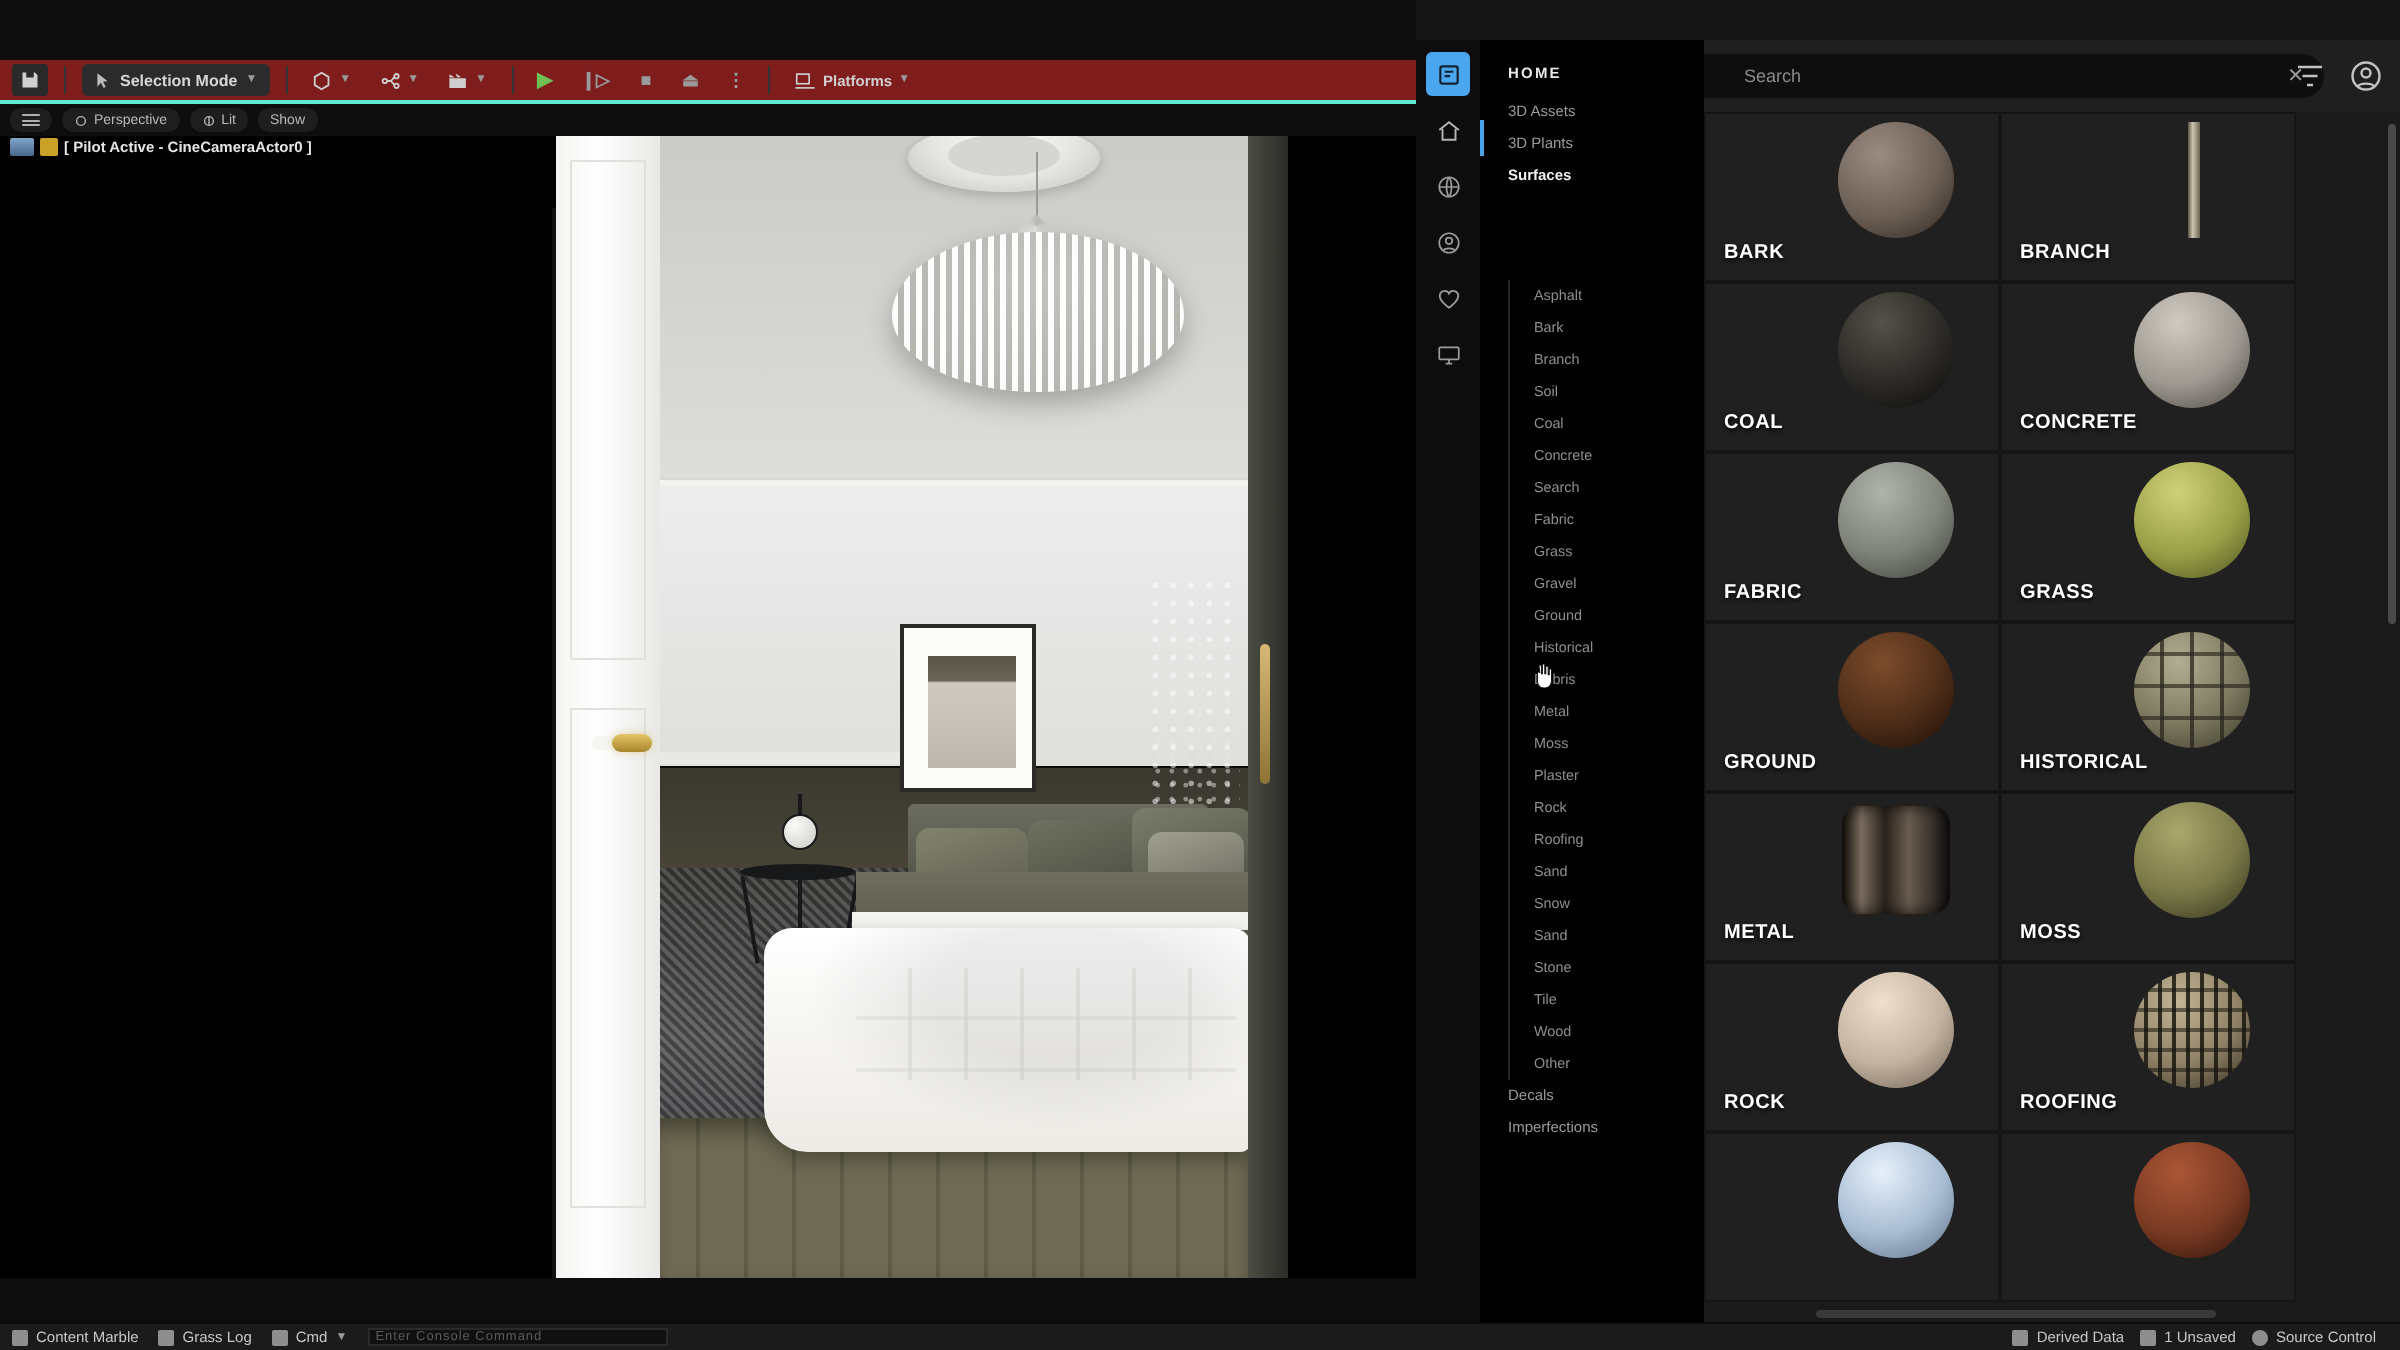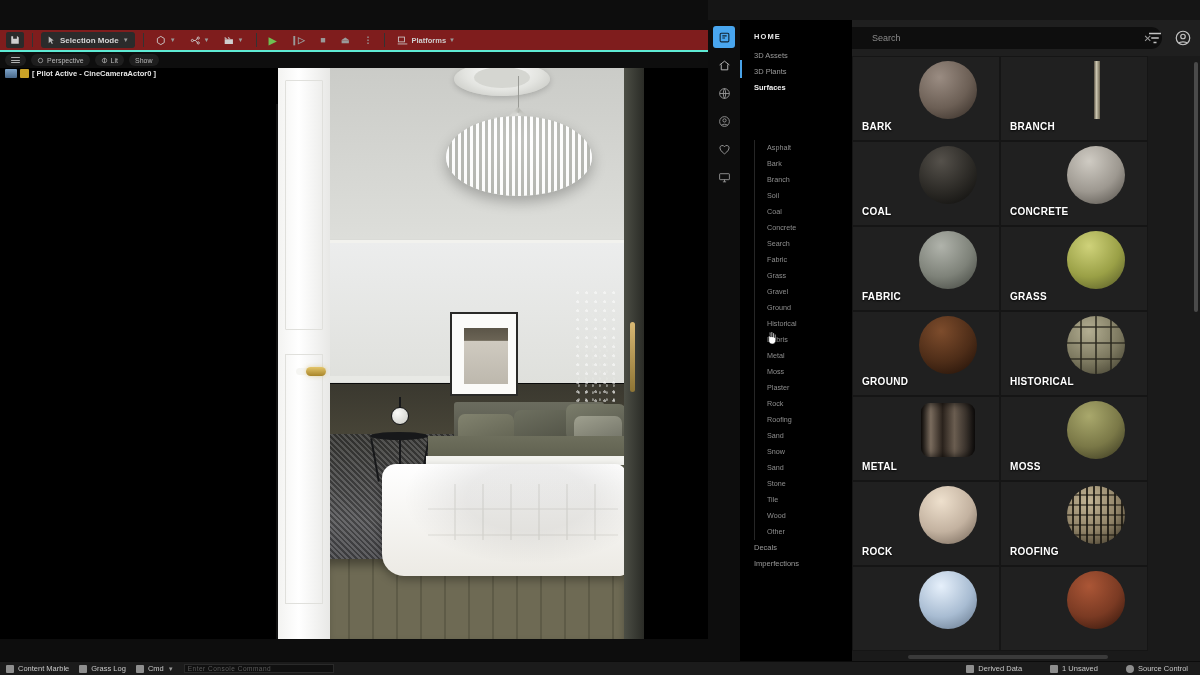--- a/index.html
+++ b/index.html
@@ -128,21 +128,21 @@
   .vp-edge-l{ position:absolute; left:276px; top:52px; width:2px; height:587px; background:#111;}
   .vp-edge-r{ position:absolute; left:644px; top:52px; width:64px; height:587px; background:#000;}
 
   
   .ue-status{ position:absolute; left:0; bottom:0; width:1200px; height:14px; background:#1b1b1b; border-top:1px solid #0b0b0b;
               display:flex; align-items:center; gap:10px; padding:0 6px;}
   .st-item{ display:flex; align-items:center; gap:4px; font-size:7.5px; color:#c7c7c7;}
   .st-ico{ width:8px; height:8px; background:#8e8e8e; border-radius:1px; display:inline-block;}
   .cmd-input{ width:150px; height:9px; background:#101010; border:1px solid #2a2a2a; font-size:6.5px; color:#5b5b5b;
               display:flex; align-items:center; padding-left:3px; letter-spacing:.5px;}
-  .st-right{ margin-left:auto; display:flex; align-items:flex-start; gap:28px; padding-right:6px;}
+  .st-right{ margin-left:auto; display:flex; align-items:flex-start; gap:8px; padding-right:6px;}
 
   
   .bridge{ position:absolute; left:708px; top:0; width:492px; height:661px; background:#151515;}
   .rail{ position:absolute; left:0; top:20px; width:32px; height:641px; background:#0d0d0d;}
   .rail-ico{ width:22px; height:22px; margin:6px auto; border-radius:3px; display:flex; align-items:center;
              justify-content:center; color:#a9a9a9;}
   .rail-ico.active{ background:#49a6ef; color:#0f1f2b;}
   .rail-ico svg{ width:13px; height:13px; display:block;}
 
   .cats{ position:absolute; left:32px; top:20px; width:112px; height:641px; background:#000000; padding-top:8px;}

